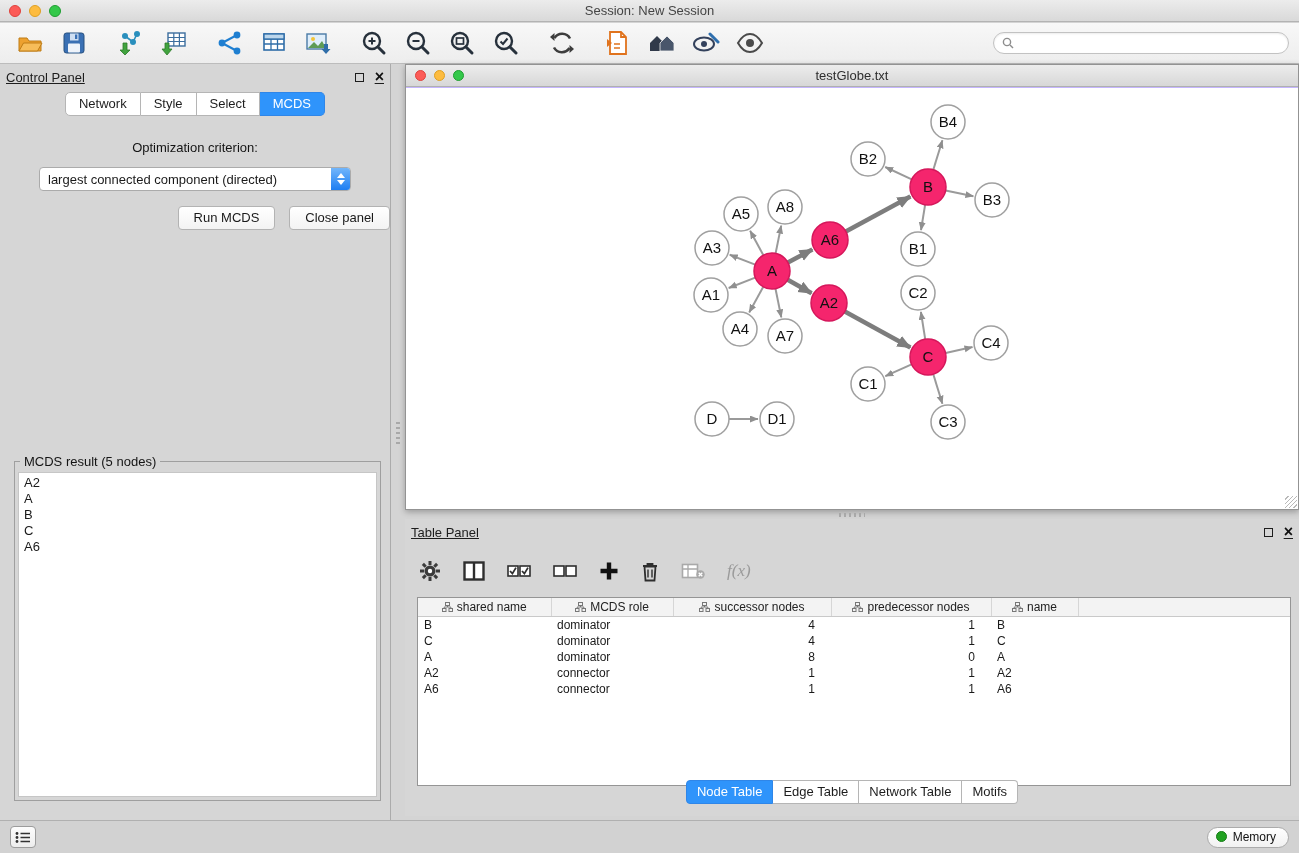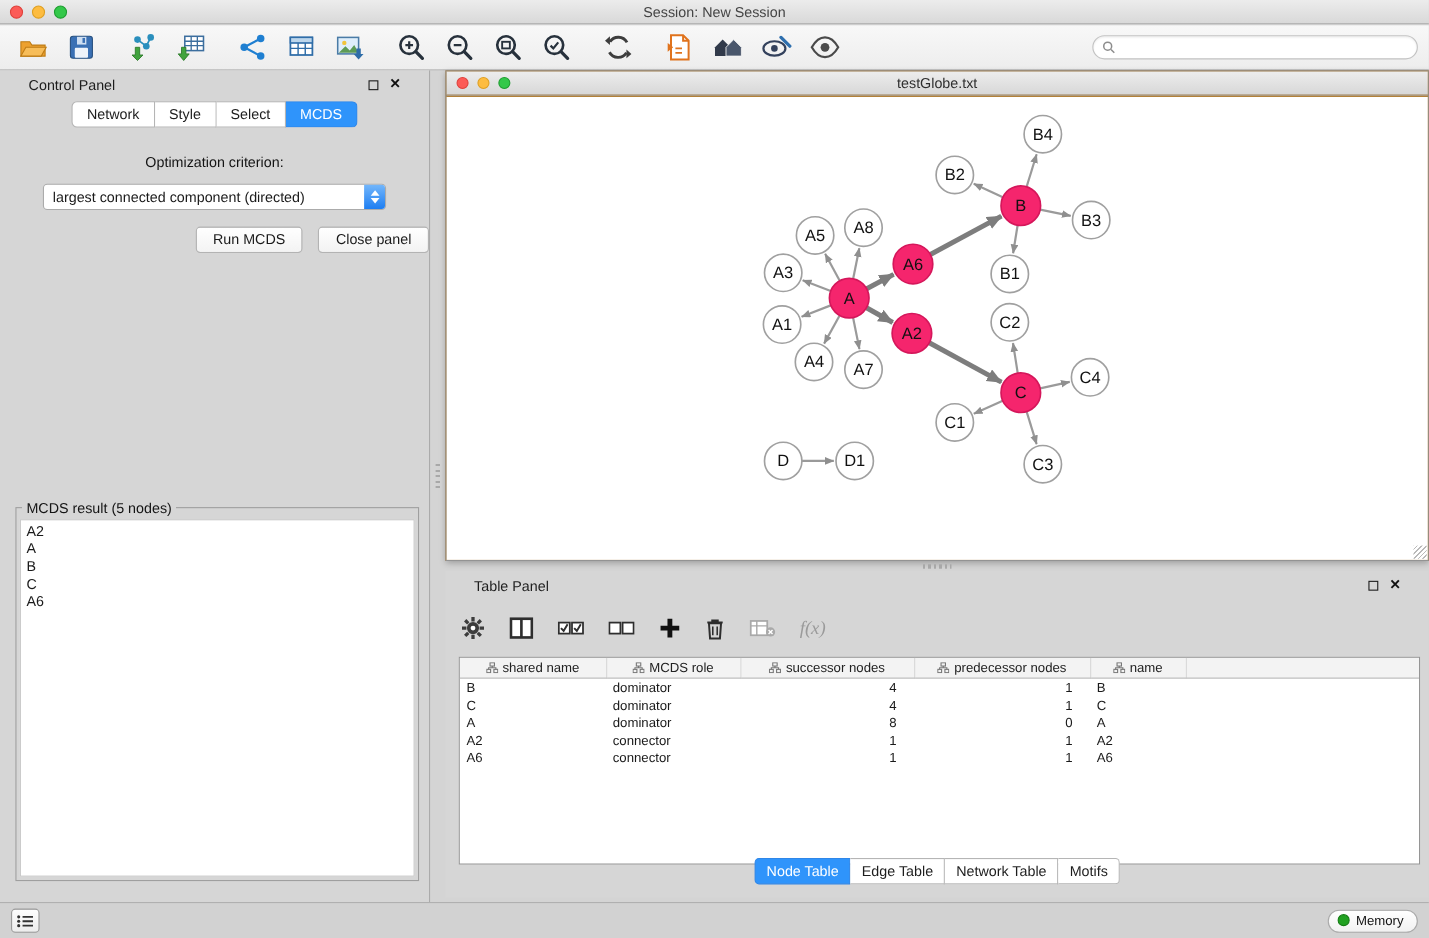--- a/index.html
+++ b/index.html
@@ -31,21 +31,21 @@
   .tb-btn svg { display:block; }
   .searchbox { margin-left:auto; width:296px; height:22px; background:#fff;
     border:1px solid #c2c2c2; border-radius:12px; display:flex; align-items:center;
     padding:0 8px; gap:5px; box-shadow:inset 0 1px 2px rgba(0,0,0,.08); }
   .searchbox input { flex:1; border:none; outline:none; background:transparent; font-size:12px;
     font-family:"Liberation Sans",sans-serif; }
 
   
   .control-panel { position:absolute; left:0; top:64px; width:391px; height:756px;
     background:#d6d6d6; border-right:1px solid #ababab; }
-  .panel-header { height:26px; display:flex; align-items:center; padding:0 26px; font-size:13px; color:#1d1d1d; }
+  .panel-header { height:26px; display:flex; align-items:center; padding:0 6px; font-size:13px; color:#1d1d1d;text-decoration:underline; }
   .win-btns { margin-left:auto; display:flex; gap:11px; align-items:center; }
   .float-btn { width:9px; height:9px; border:1.5px solid #1d1d1d; background:transparent; display:inline-block; }
   .close-btn { font-size:16px; font-weight:bold; color:#111; line-height:12px; }
 
   .seg { display:flex; justify-content:center; margin-top:2px; }
   .seg-tab { font-size:13px; padding:3px 13px 4px; background:#fff; border:1px solid #b5b5b5;
     border-left:none; color:#1d1d1d; }
   .seg-tab:first-child { border-left:1px solid #b5b5b5; border-radius:5px 0 0 5px; }
   .seg-tab:last-child { border-radius:0 5px 5px 0; }
   .seg-tab.active { background:#2f94fb; border-color:#2f86e8; color:#fff; }
@@ -69,21 +69,21 @@
 
   .result-box { position:absolute; left:14px; right:9px; top:390px; bottom:19px;
     border:1px solid #9f9f9f; margin:0; padding:3px; background:#d6d6d6; }
   .result-box legend { font-size:13px; padding:0 4px; margin-left:2px; color:#141414; }
   .result-list { background:#fff; border:1px solid #c6c6c6; width:100%; height:100%;
     font-size:13px; padding:2px 5px; overflow:auto; }
   .result-item { line-height:16px; }
 
   
   .network-window { position:absolute; left:405px; top:64px; width:894px; height:446px;
-    background:#a16207; border:1px solid #939393; box-shadow:0 2px 6px rgba(0,0,0,.28); }
+    background:#c4b5fd; border:1px solid #939393; box-shadow:0 2px 6px rgba(0,0,0,.28); }
   .net-titlebar { height:22px; background:linear-gradient(#ededed,#d7d7d7);
     border-bottom:1px solid #b0b0b0; position:relative; }
   .net-titlebar .traffic { top:5px; }
   .net-titlebar .dot { width:11px; height:11px; }
   .net-title { text-align:center; line-height:22px; font-size:13px; color:#2e2e2e; }
   .net-canvas { position:absolute; left:0; right:0; top:23px; bottom:0; background:#fff; overflow:hidden; }
   .resize-corner { position:absolute; right:1px; bottom:1px; width:12px; height:12px;
     background:repeating-linear-gradient(135deg,transparent,transparent 2px,#b9b9b9 2px,#b9b9b9 3px); }
 
   

